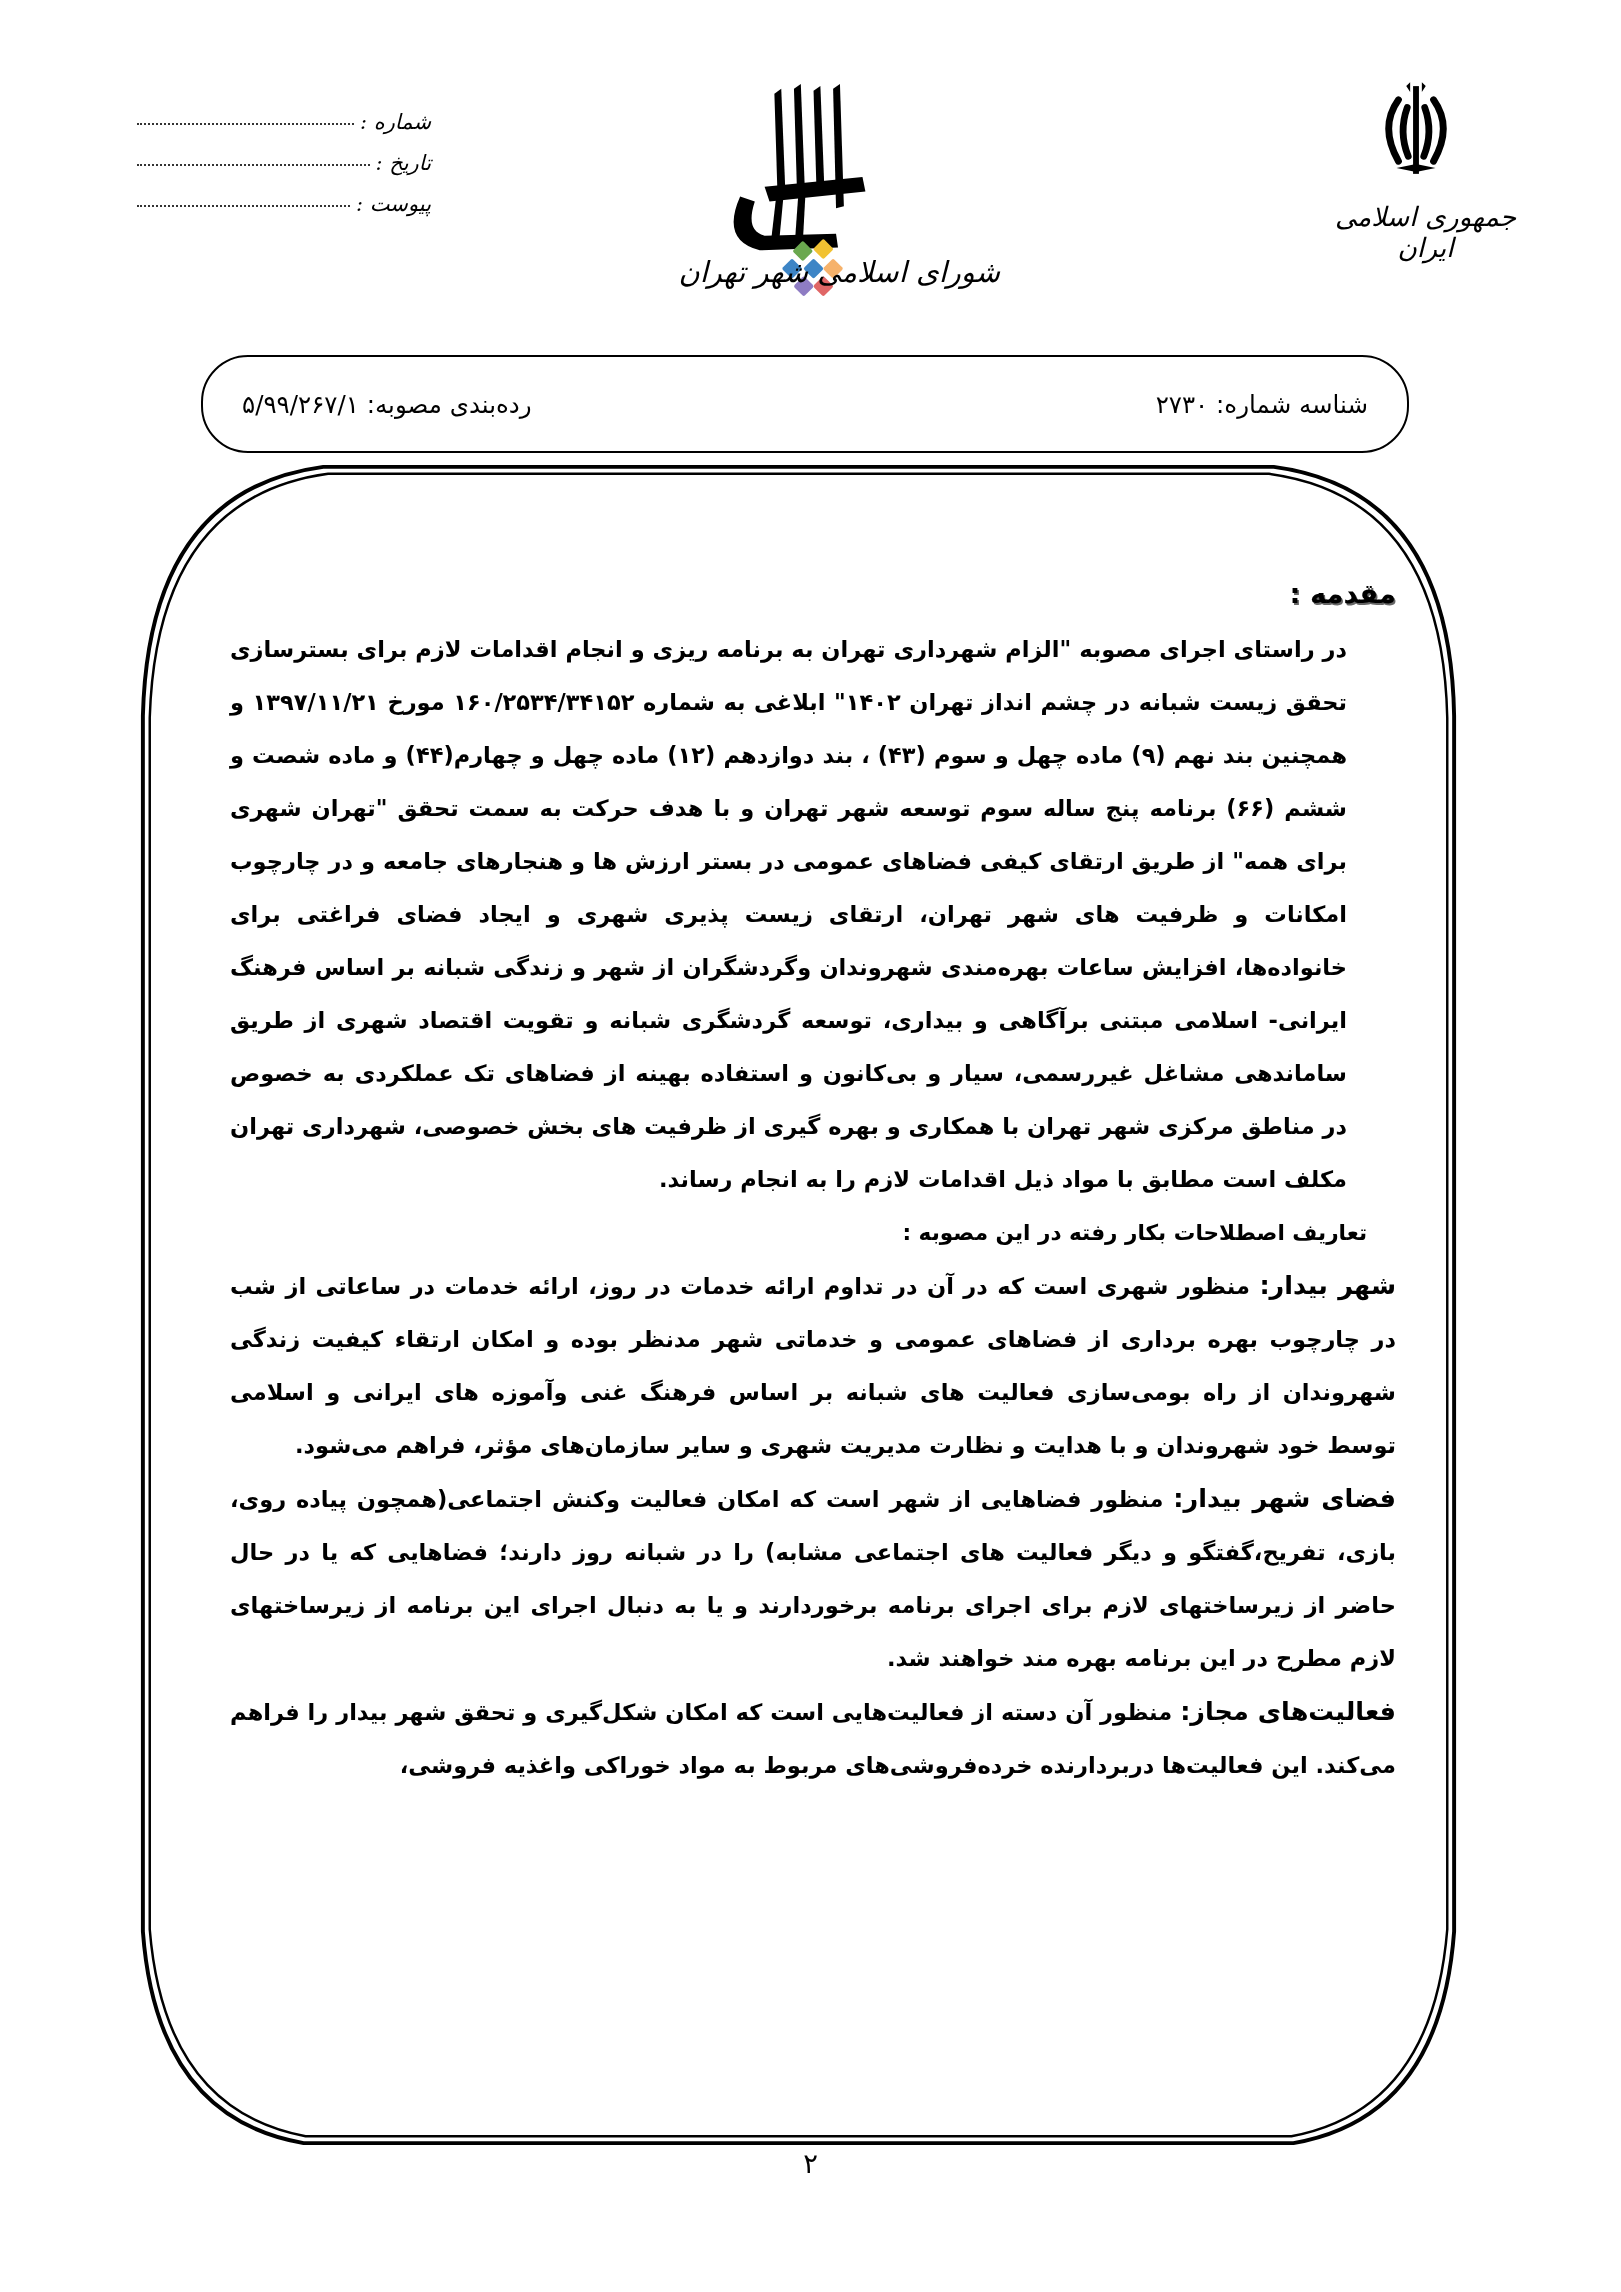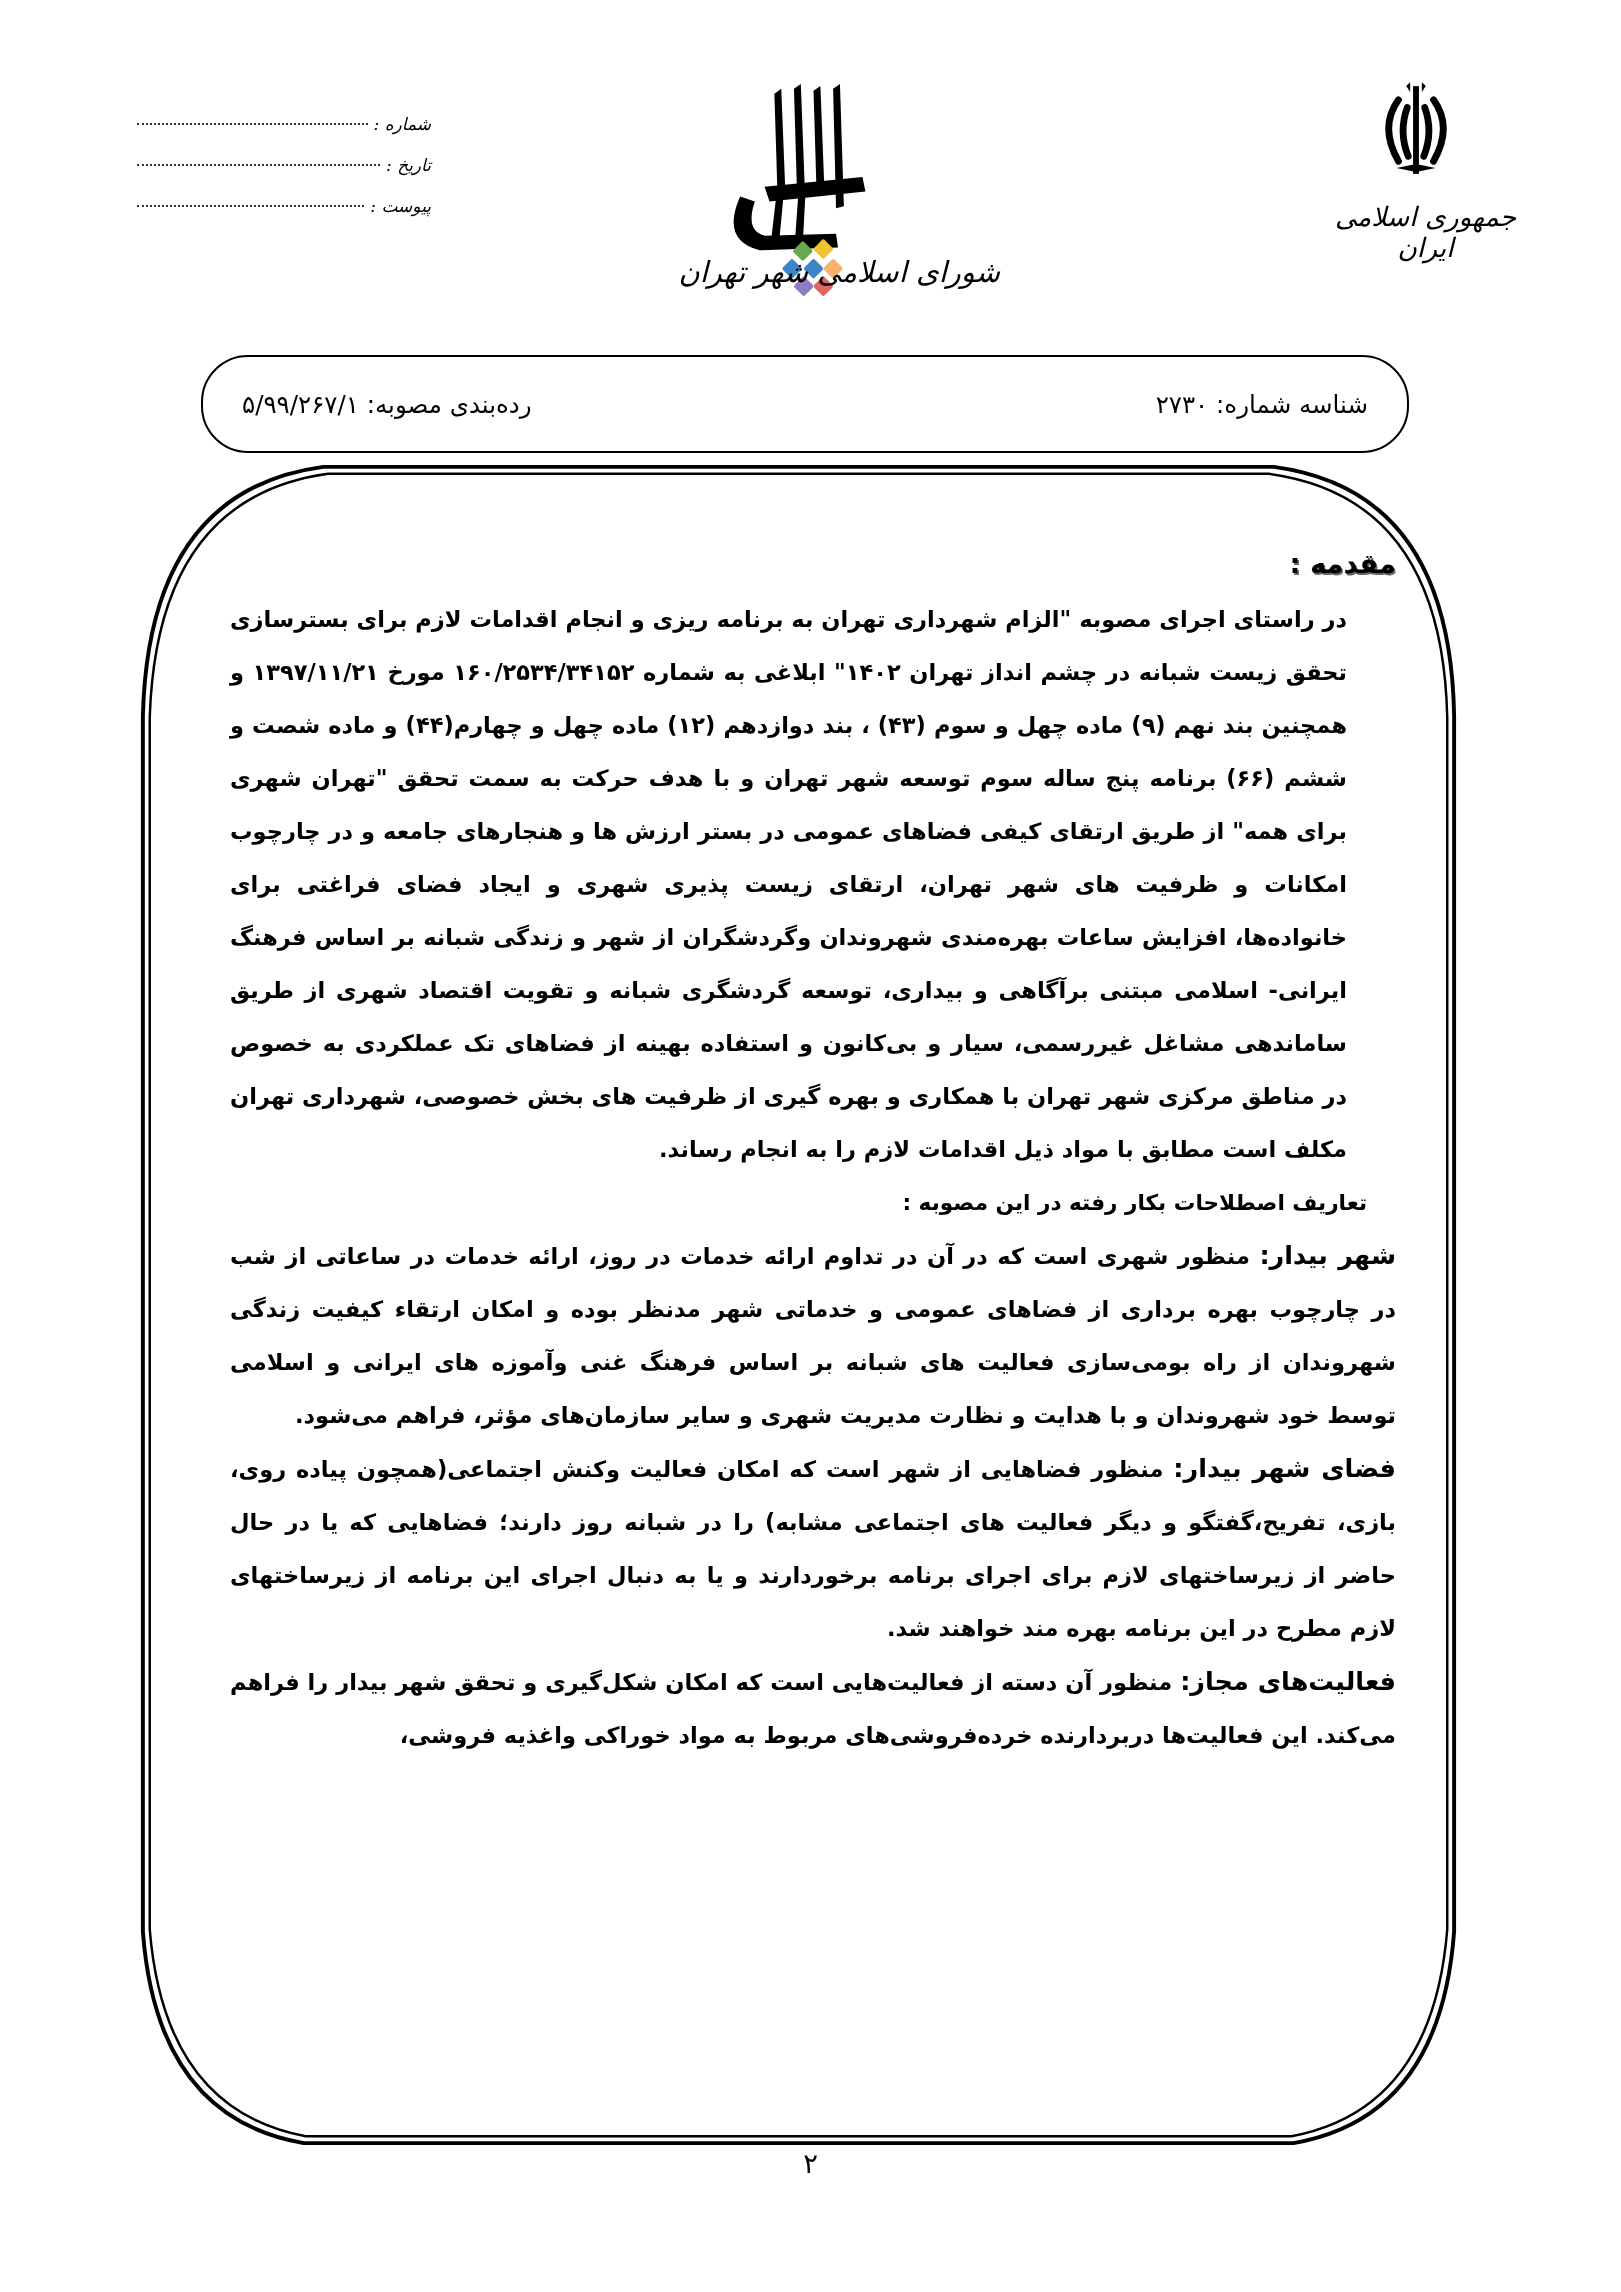--- a/index.html
+++ b/index.html
@@ -3,21 +3,21 @@
 <meta charset="utf-8">
 <style>
   html, body { margin: 0; padding: 0; background: #ffffff; }
   body { width: 1621px; height: 2293px; position: relative; overflow: hidden;
          font-family: "DejaVu Sans", sans-serif; color: #000; }
   .abs { position: absolute; }
 
   
   .ref-fields { left: 137px; top: 93px; width: 294px; direction: rtl; }
   .ref-row { display: flex; align-items: flex-end; height: 41px; }
-  .ref-label { font-family: "DejaVu Serif", serif; font-style: italic; font-size: 17px; white-space: nowrap; margin-left: 5.9px; }
+  .ref-label { font-family: "DejaVu Serif", serif; font-style: italic; font-size: 21px; white-space: nowrap; margin-left: 5.9px; }
   .ref-dots { flex: 1; border-bottom: 2px dotted #333; height: 0; margin-bottom: 8.8px; }
 
   
   .council-logo { left: 701px; top: 69px; width: 274px; height: 255px; }
   .council-name { left: 667px; top: 255px; width: 333px; direction: rtl;
                   font-family: "DejaVu Serif", serif; font-style: italic; font-size: 29px; }
 
   
   .iran-emblem { left: 1377px; top: 78px; width: 78px; height: 103px; }
   .iran-name { left: 1313px; top: 201px; width: 225px; text-align: center; direction: rtl;
@@ -26,21 +26,21 @@
   
   .header-box { left: 201px; top: 355px; width: 1208px; height: 98px; border: 2.9px solid #000;
                 border-radius: 47px; box-sizing: border-box; direction: rtl;
                 display: flex; align-items: center; justify-content: space-between; padding: 0 39px; }
   .header-box .hb-item { font-weight: normal; font-size: 24.5px; }
 
   
   .frame-outer { left: 137px; top: 461px; width: 1323px; height: 1688px; }
   .frame-outer svg { width: 100%; height: 100%; }
 
-  .content { left: 230px; top: 534px; width: 1166px; direction: rtl; text-align: justify; }
+  .content { left: 230px; top: 564px; width: 1166px; direction: rtl; text-align: justify; }
   .h-section { font-weight: bold; font-size: 27.4px; margin: 0; height: 59px; line-height: 59px;
                text-shadow: 1.5px 1.5px 0 #666; }
   .para { font-weight: bold; font-size: 22.5px; line-height: 53px; margin: 0; text-align-last: right; }
   .indent { padding-right: 49px; }
   .def { margin: 0; font-weight: bold; font-size: 22.5px; line-height: 53px; }
   .def .term { font-size: 25.5px; }
   .intro-line { font-weight: bold; font-size: 21.6px; line-height: 53px; padding-right: 29px; margin: 0; }
 
   .page-number { left: 0; width: 1621px; top: 2148px; text-align: center; font-size: 27.4px; }
 </style>

